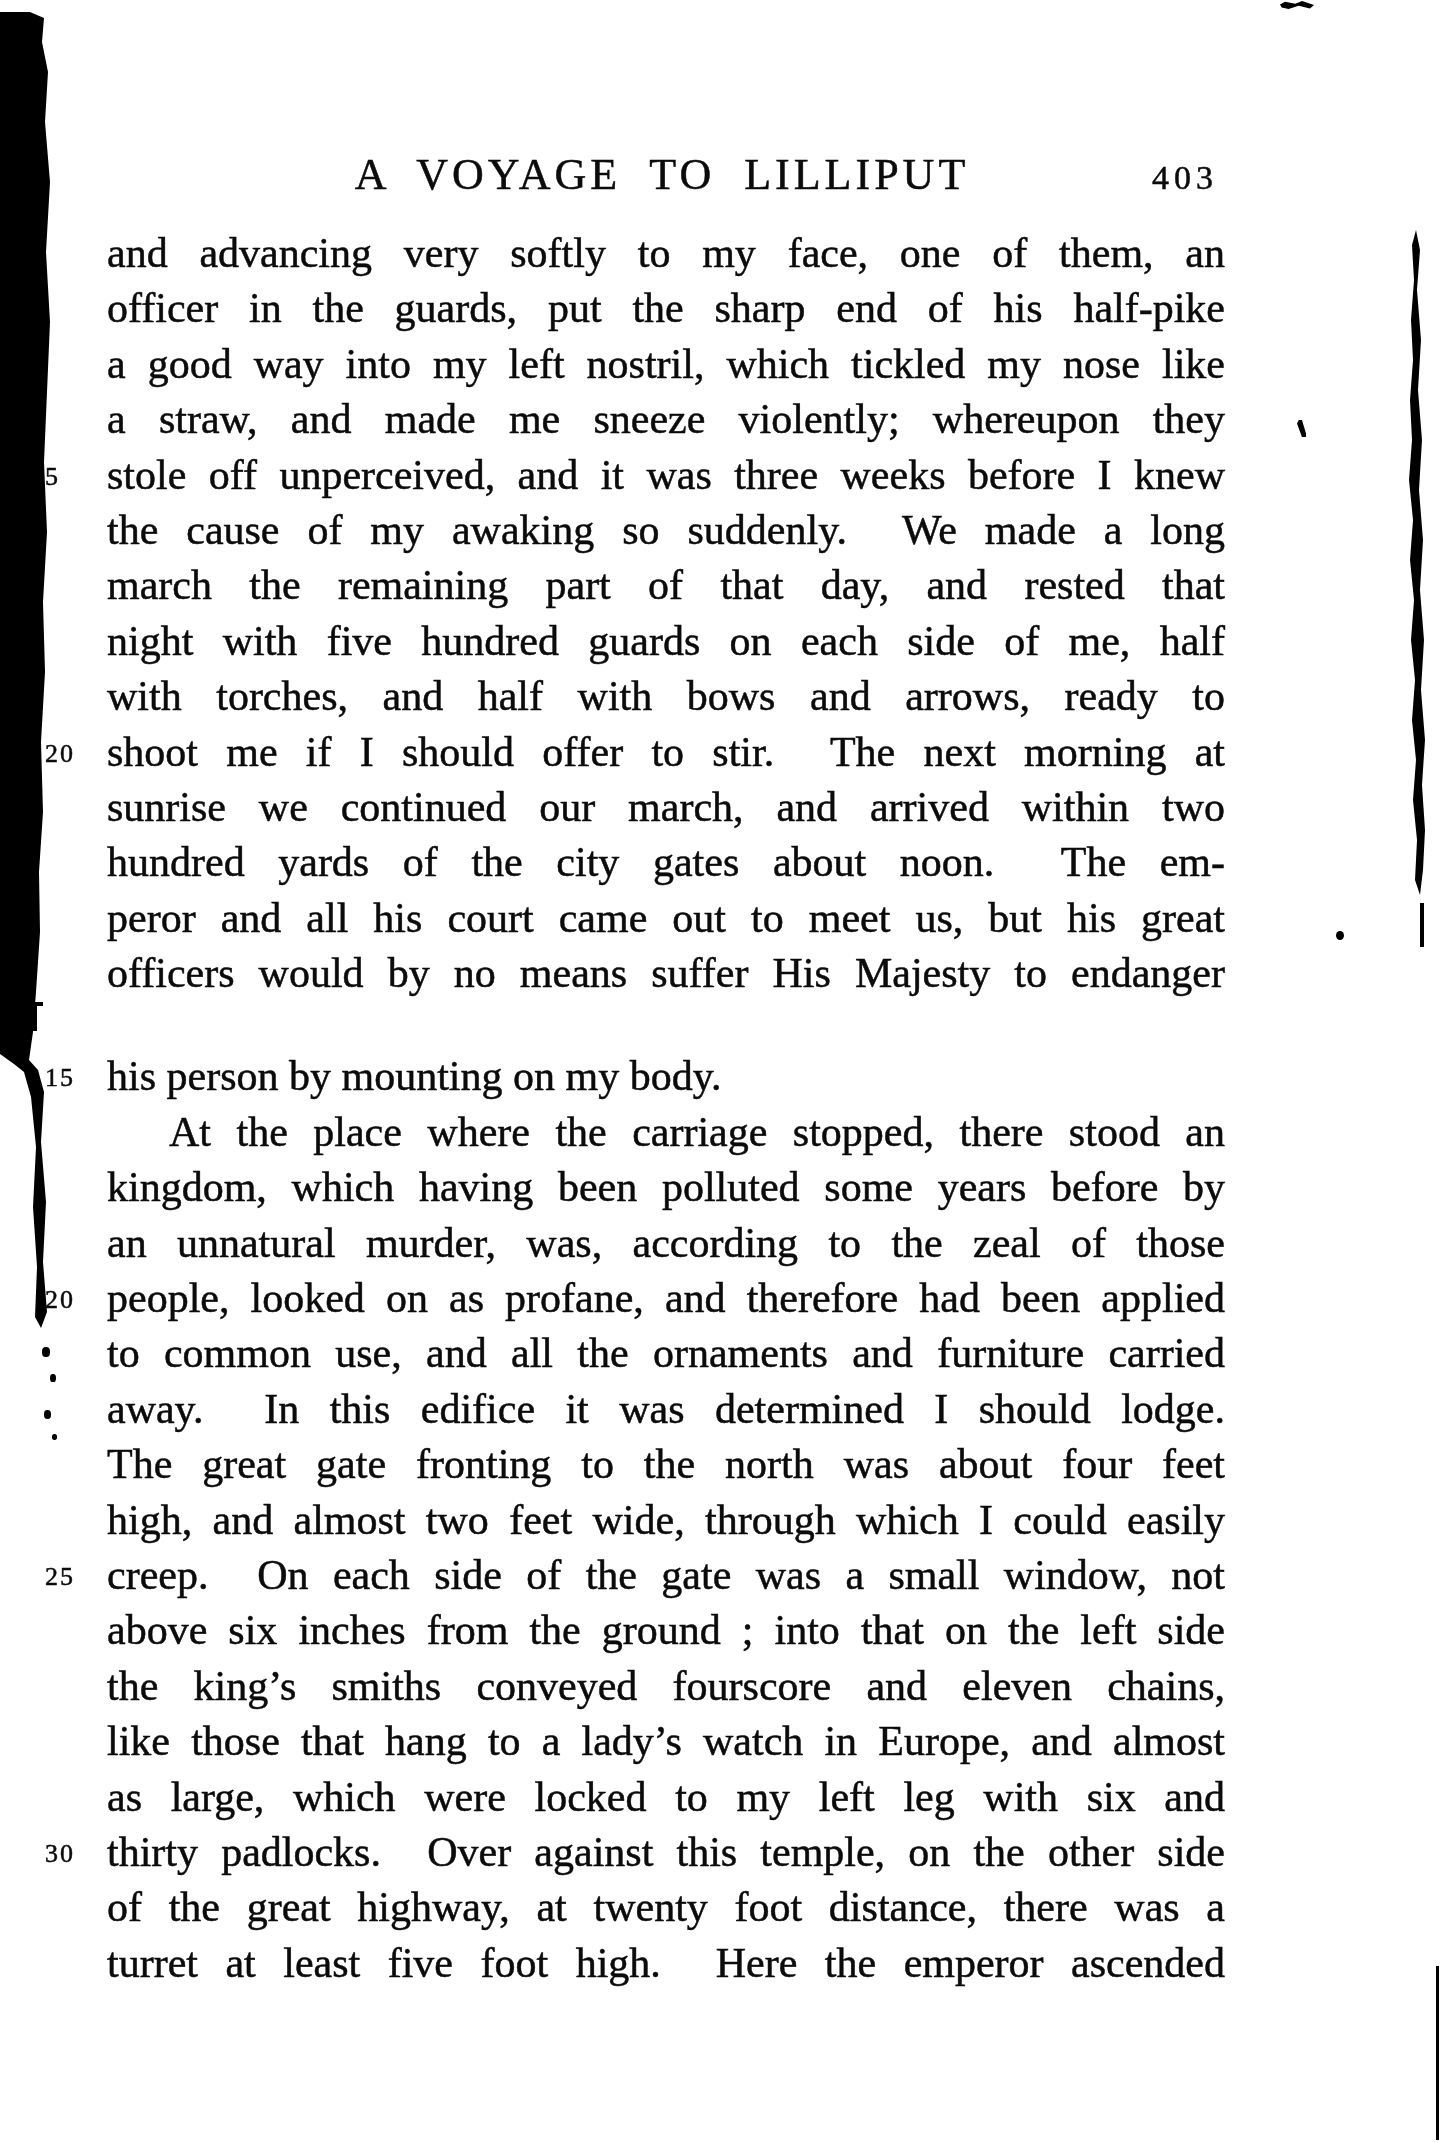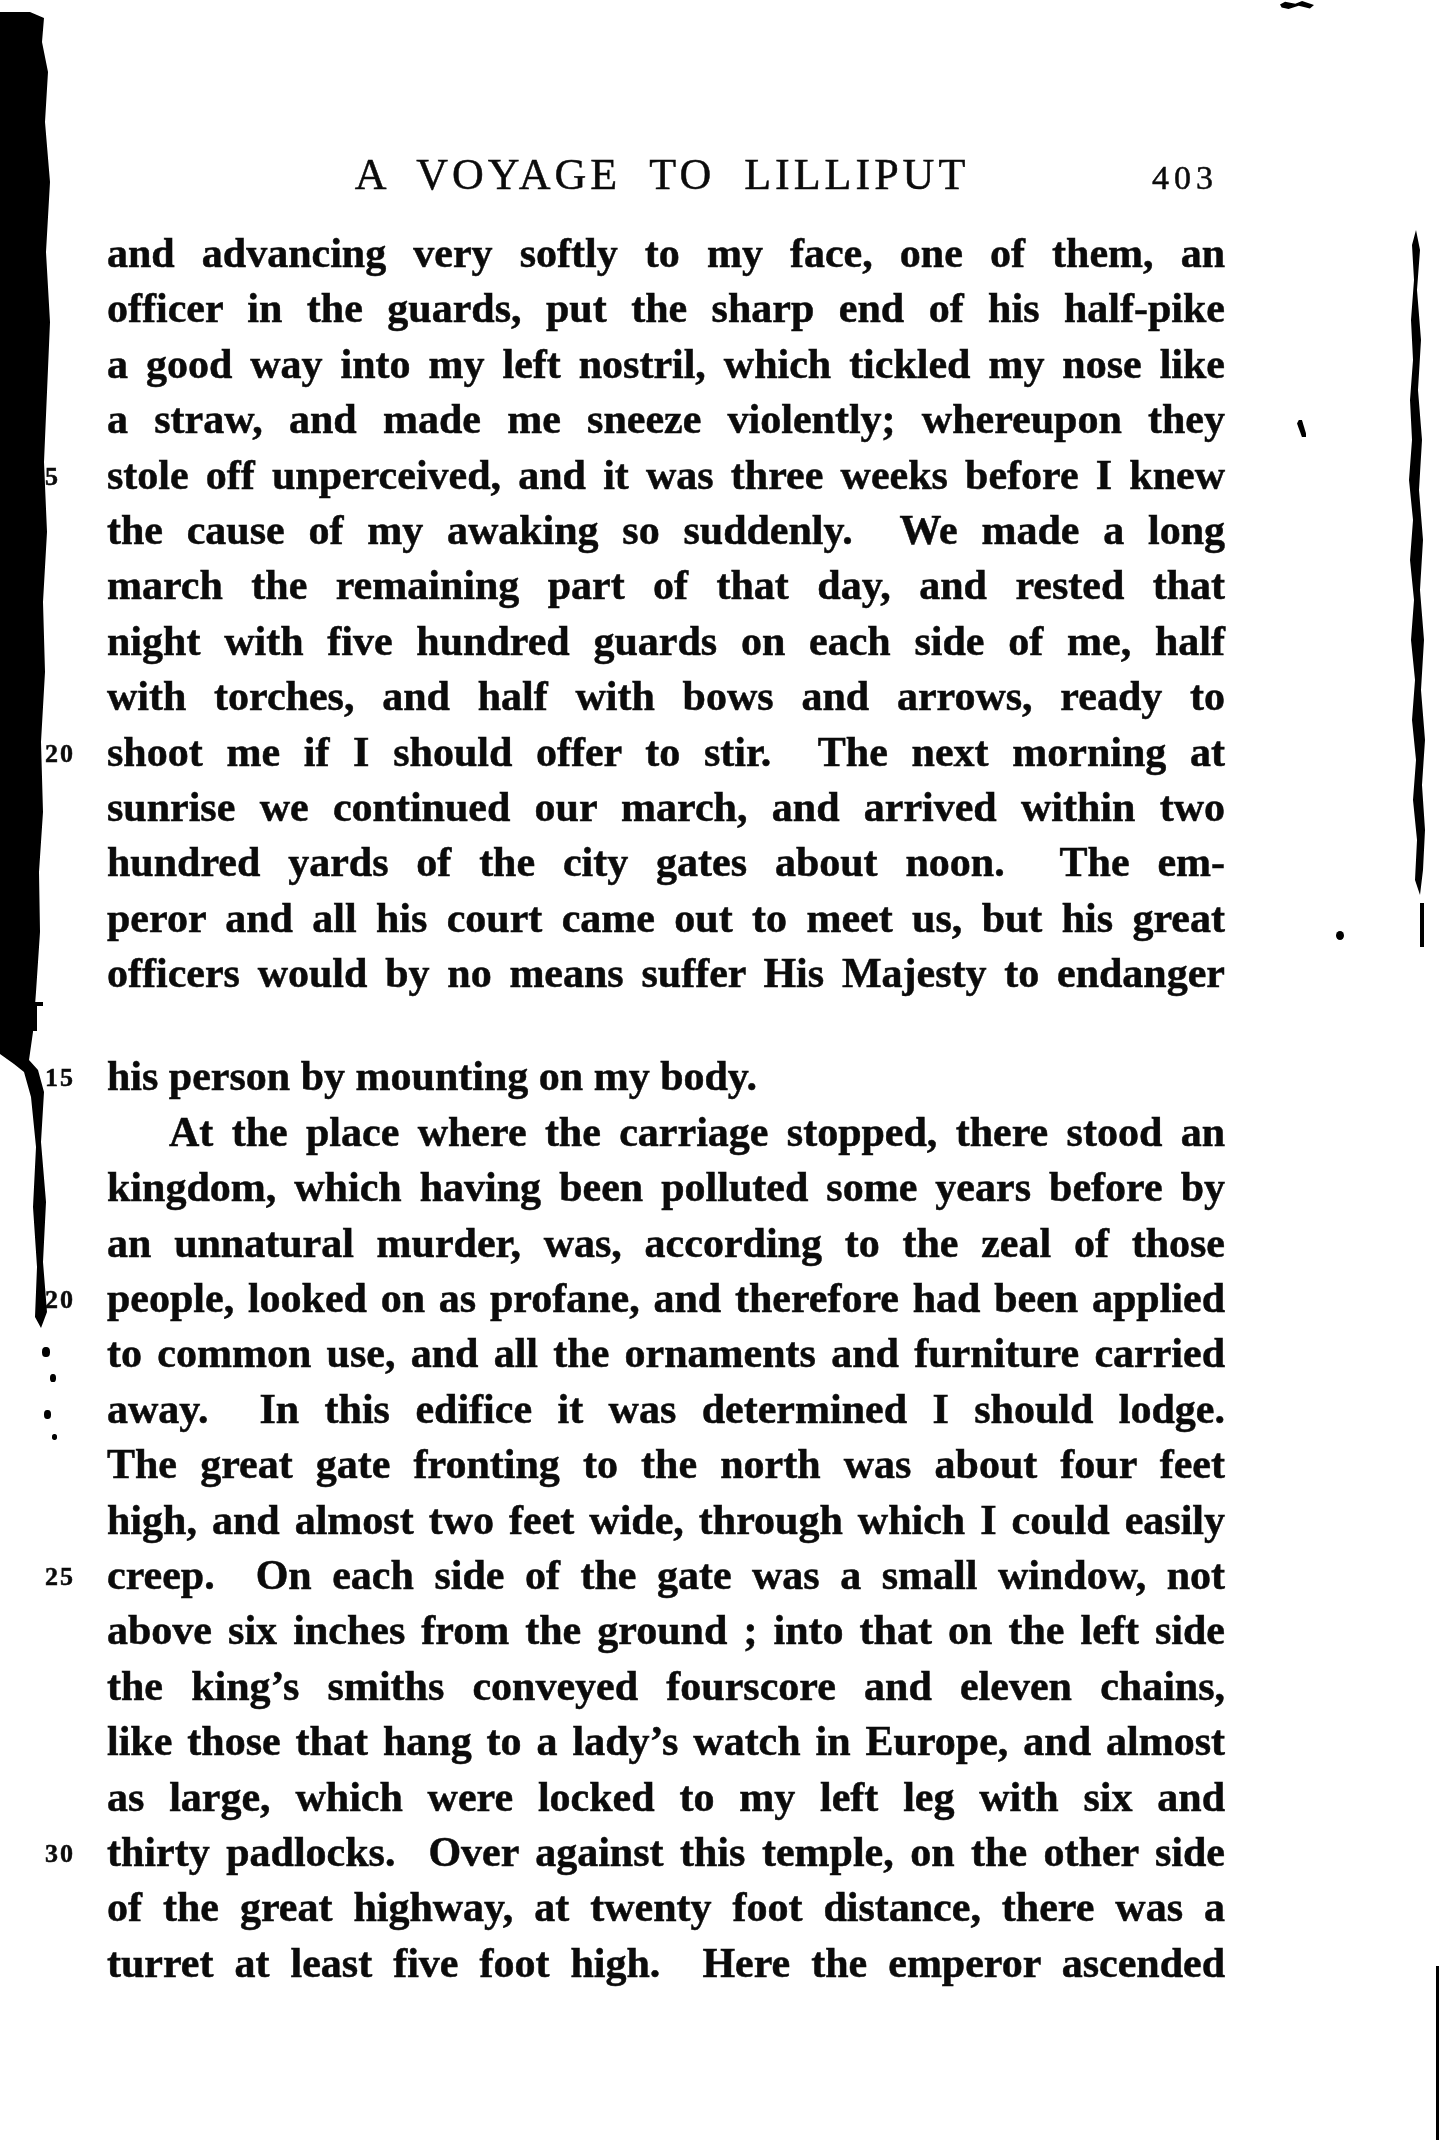--- a/index.html
+++ b/index.html
@@ -22,21 +22,20 @@
   }
   
   #text-block {
     position:absolute; left:107px; top:226px; width:1118px;
   }
   .line {
     position:relative; height:55.4px;
     font-size:42px; line-height:55.4px;
     text-align:justify; text-align-last:justify;
     white-space:normal;
-    font-weight:bold;
   }
   .line.flush  { text-align-last:left;margin-top:48px; }
   .line.indent { text-indent:62px; }
   .lineno {
     position:absolute; left:-62px; top:1px; width:40px;
     font-size:26px; line-height:55.4px; letter-spacing:2px;
     text-align:right;
   }
   
   .artifact { position:absolute; background:#000; }

